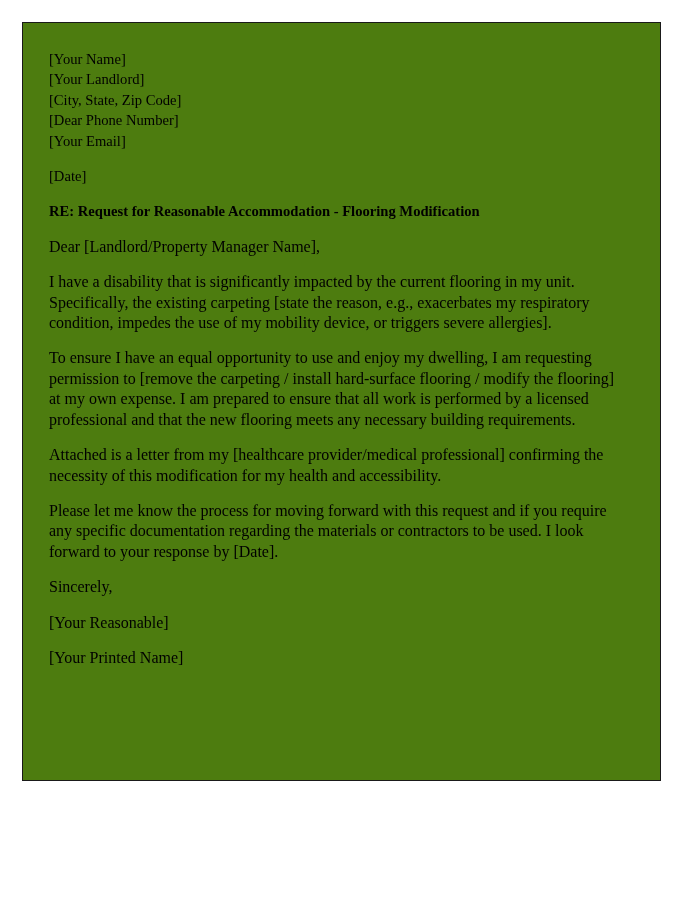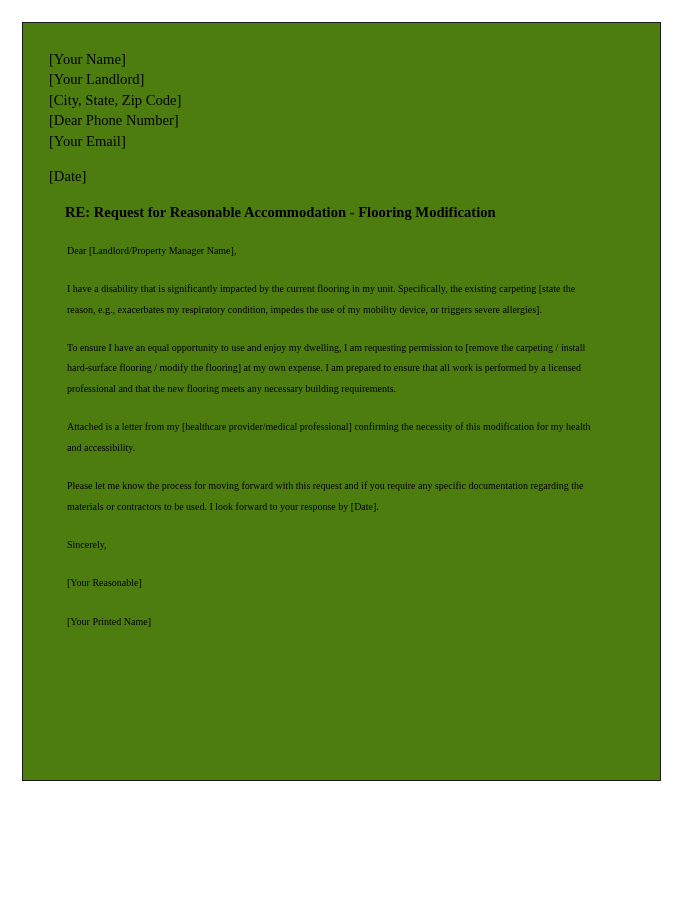--- a/index.html
+++ b/index.html
@@ -40,31 +40,31 @@
     margin-bottom: 0;
   }
 
   .line {
     font-size: 14.6px;
     line-height: 20.4px;
     white-space: pre-wrap;
   }
 
   .para {
-    font-size: 10px;
+    font-size: 16px;
     line-height: 20.4px;
     text-align: left;
-    margin: 18px;
+    margin: 0;
   }
 
   .subject-line {
     font-size: 14.6px;
     line-height: 20.4px;
     font-weight: bold;
-    margin: 16px;
+    margin: 0;
   }
 
   
   .addr-block .line {
     display: block;
   }
 </style>
 </head>
 <body>
 

